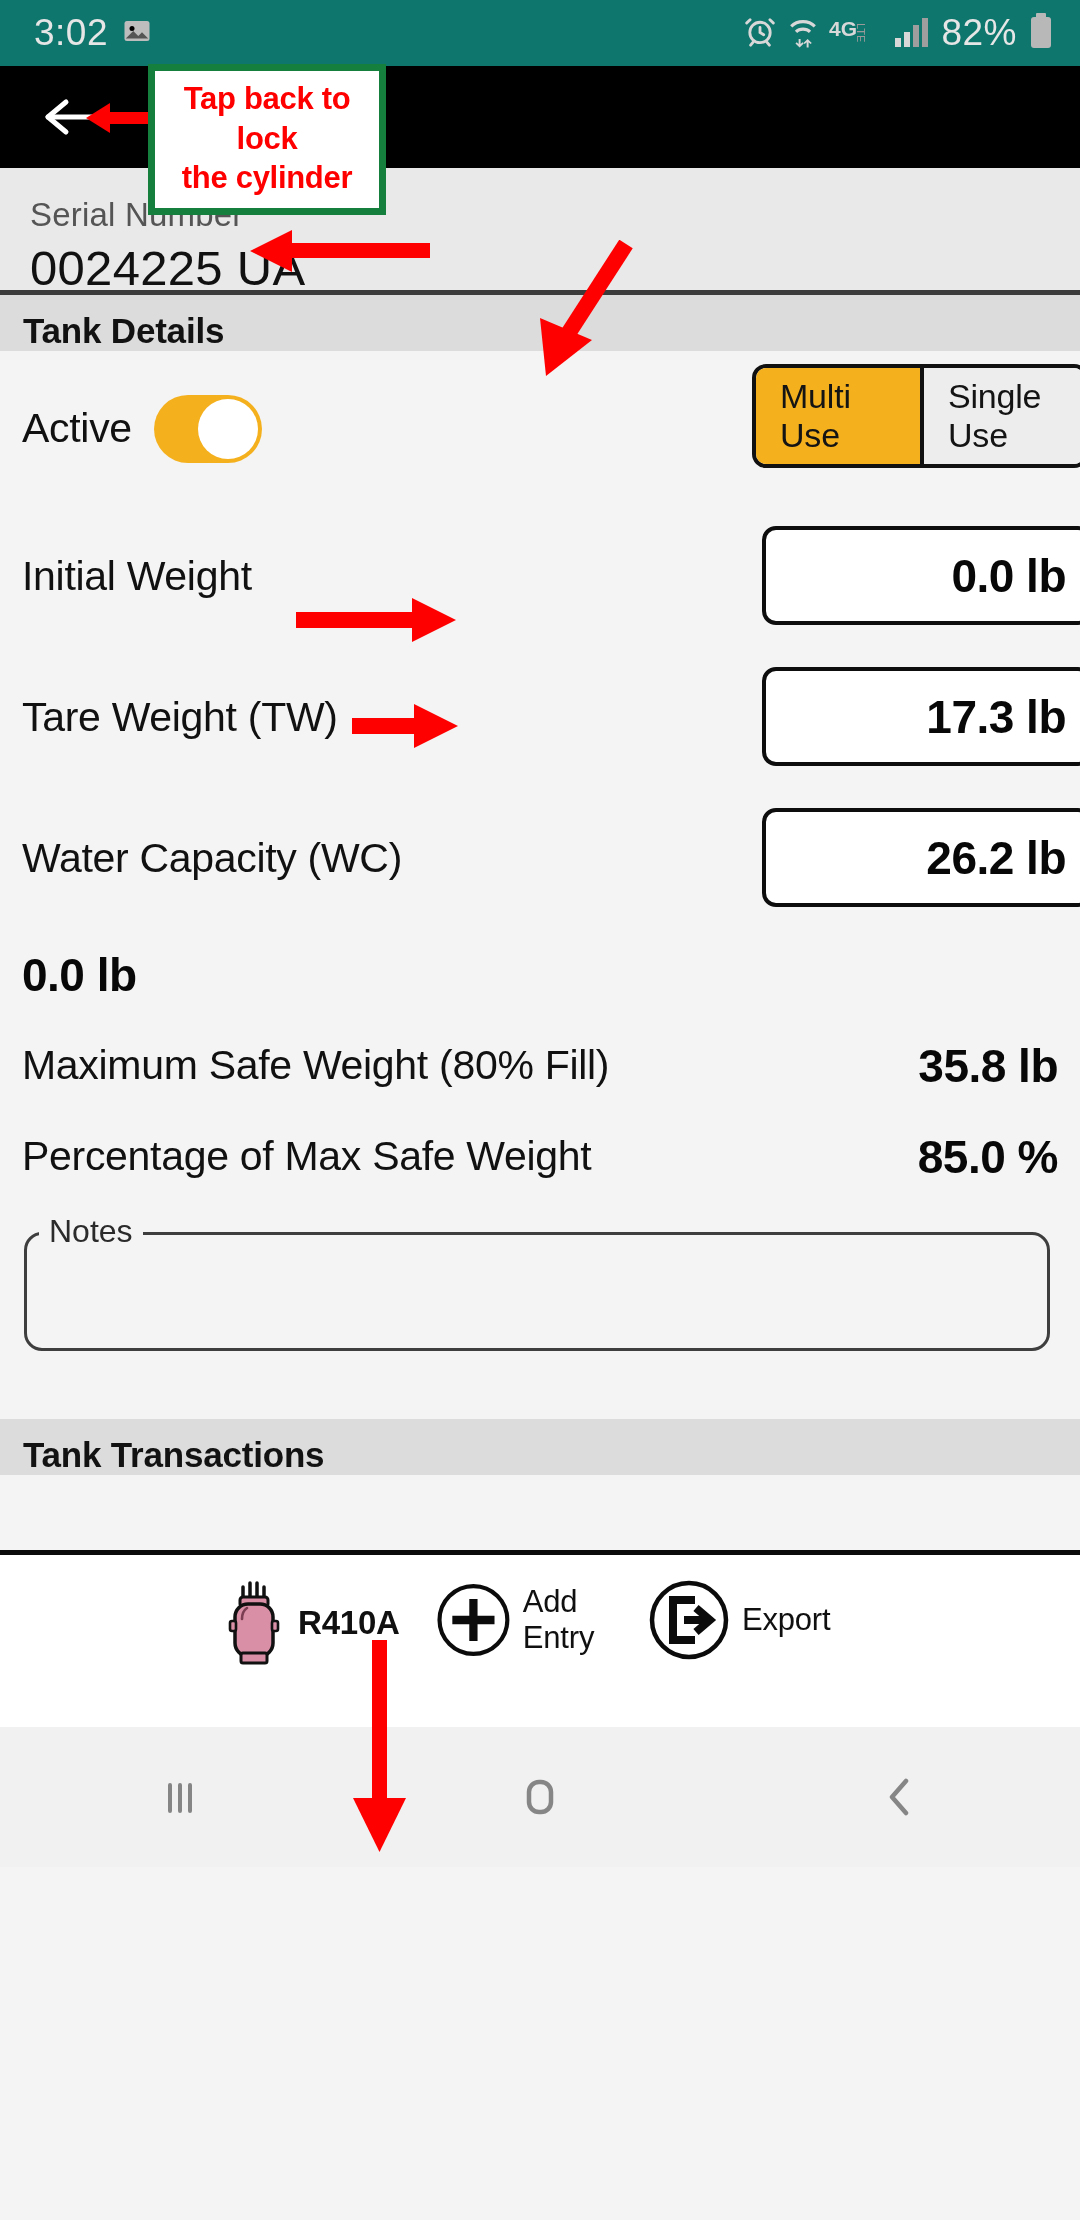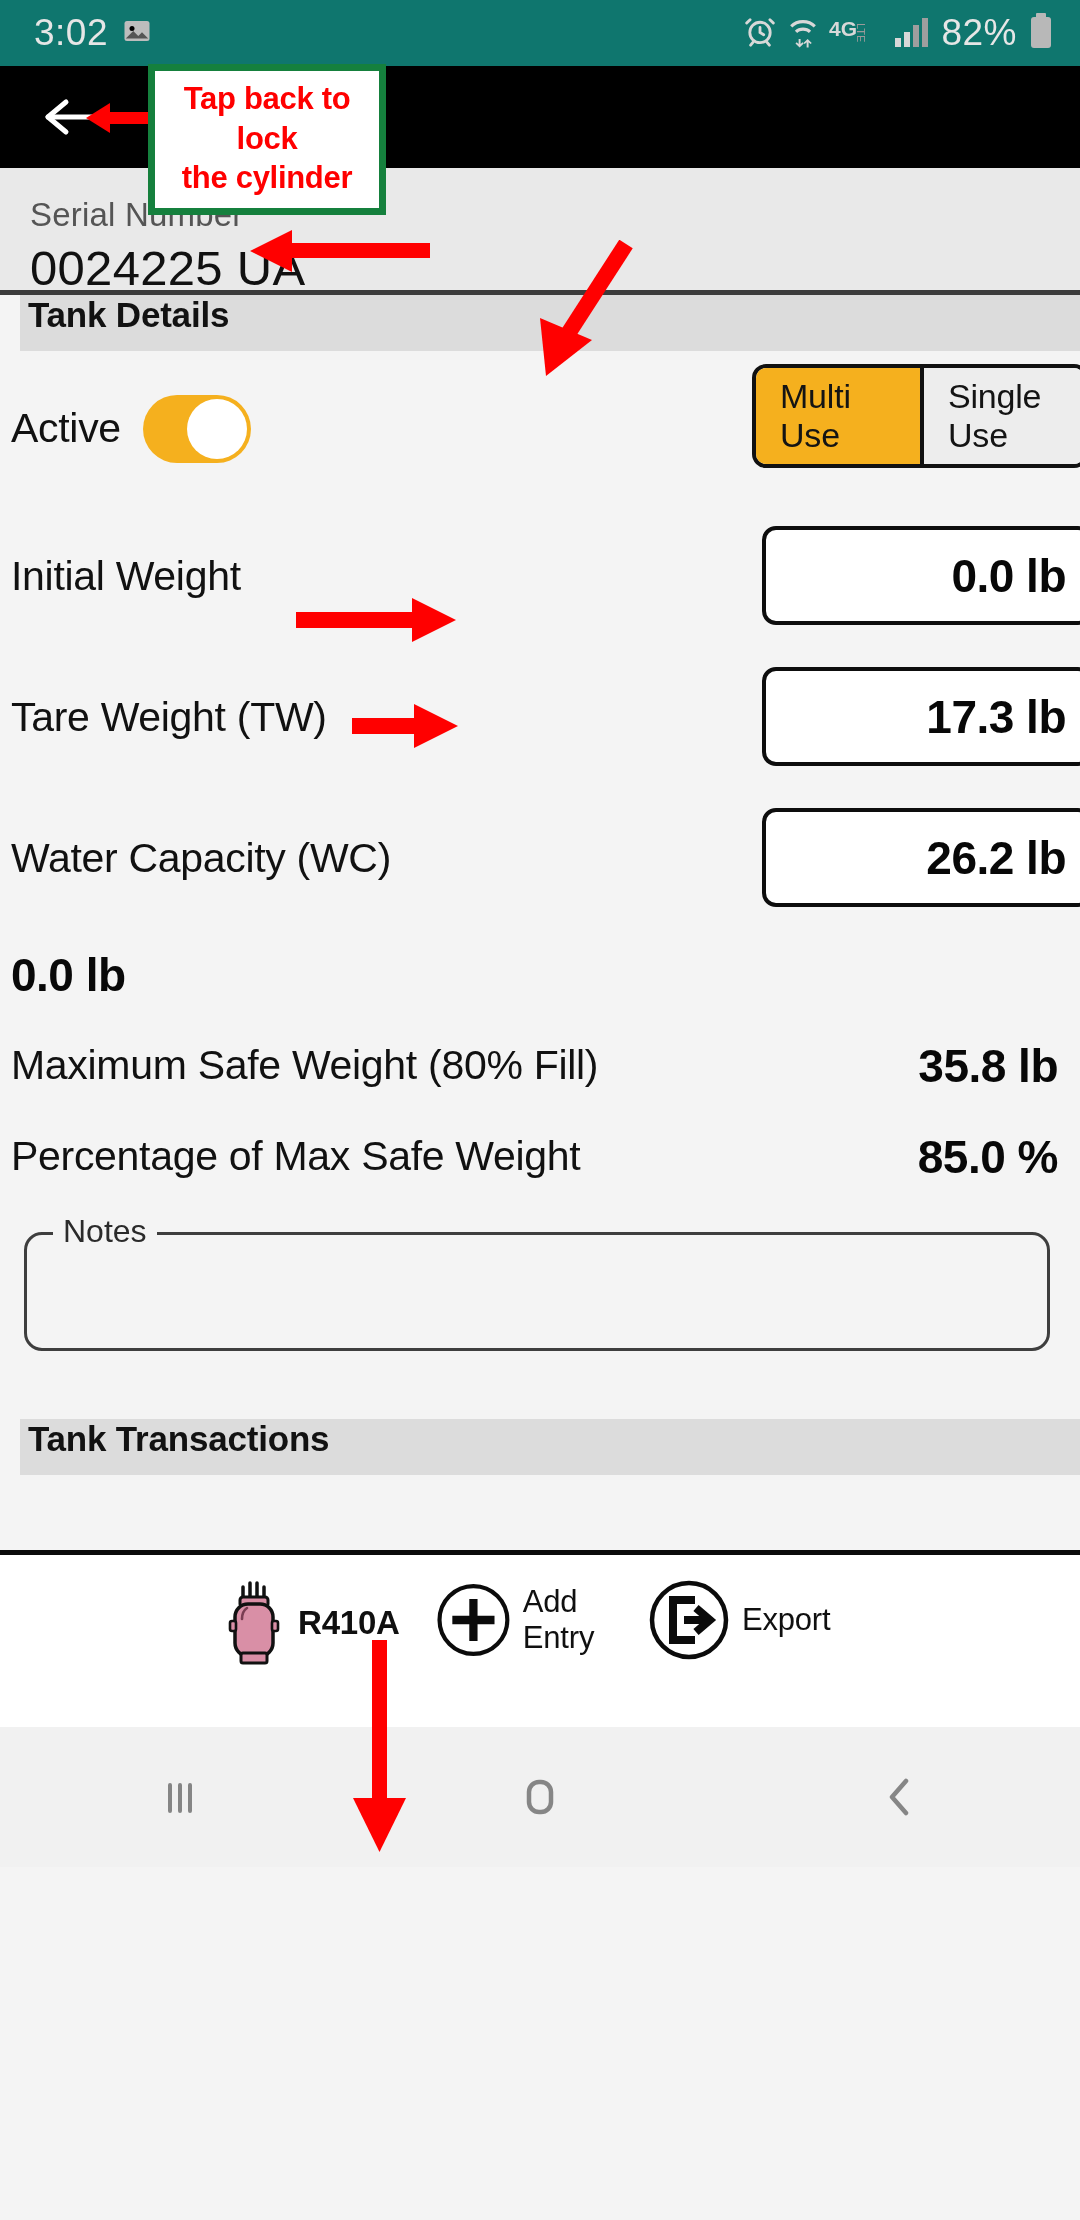--- a/index.html
+++ b/index.html
@@ -48,31 +48,31 @@
   
   .serial-sec{
     background:#e9e9e9;padding:28px 0 22px 30px;
     border-bottom:5px solid #3c3c3c;box-sizing:border-box;height:127px;
   }
   .serial-label{font-size:33px;color:#555;letter-spacing:.2px;}
   .serial-value{font-size:49px;color:#111;margin-top:6px;letter-spacing:.3px;}
 
   
   .sec-hd{
-    background:#dcdcdc;height:56px;display:flex;align-items:flex-start;
-    padding-left:8px;box-sizing:border-box;margin-left:20px;
+    background:#dcdcdc;height:56px;display:flex;align-items:flex-end;
+    padding-left:23px;box-sizing:border-box;
   }
   .sec-hd span{font-size:35px;font-weight:bold;color:#121212;letter-spacing:-.2px;}
 
   
   .body{background:#f4f4f4;position:relative;}
 
   .row{
     display:flex;align-items:center;justify-content:space-between;
-    padding:0 0 0 11px;position:relative;
+    padding:0 0 0 22px;position:relative;
   }
   .row-label{font-size:41px;color:#111;letter-spacing:-.3px;white-space:nowrap;}
 
   
   .row-active{height:155px;}
   .toggle-wrap{display:flex;align-items:center;gap:22px;}
   .switch{
     width:108px;height:68px;border-radius:34px;background:#F5B01E;
     position:relative;flex:none;
   }
@@ -108,21 +108,21 @@
   .row-ro{height:91px;padding-right:22px;}
   .row-ro .val{font-size:46px;font-weight:bold;color:#080808;letter-spacing:-.5px;}
 
   
   .notes-wrap{padding:30px 30px 0 24px;}
   .notes{
     position:relative;border:3px solid #3e3e3e;border-radius:18px;
     height:113px;background:transparent;
   }
   .notes-legend{
-    position:absolute;top:-22px;left:26px;background:#f4f4f4;
+    position:absolute;top:-22px;left:12px;background:#f4f4f4;
     padding:0 10px;font-size:32px;color:#2b2b2b;
   }
 
   .spacer-a{height:68px;}
   .trans-body{height:75px;background:#f4f4f4;}
 
   
   .actionbar{
     border-top:5px solid #0b0b0b;background:#fff;
     height:177px;display:flex;align-items:flex-start;

